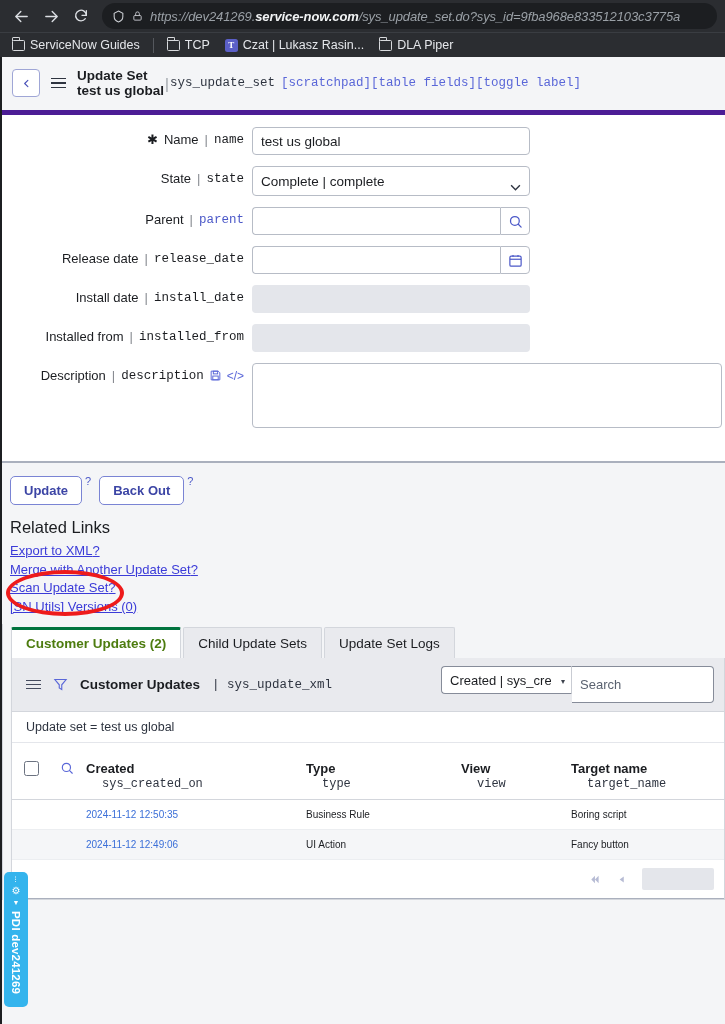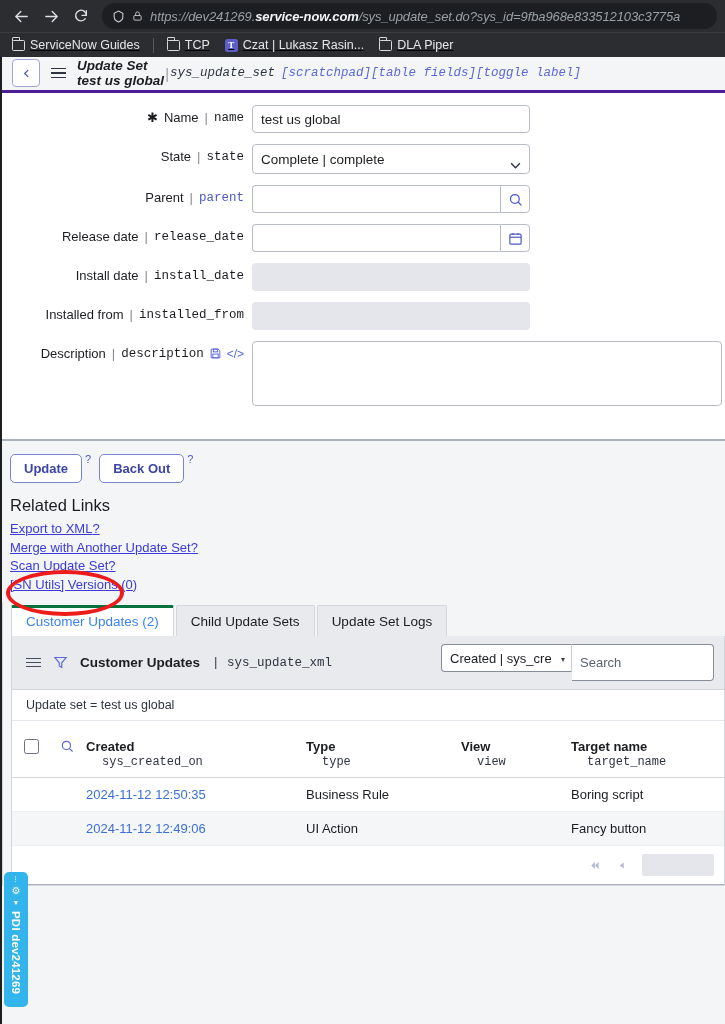--- a/index.html
+++ b/index.html
@@ -56,21 +56,20 @@
   .url-text .host { color: #f1f3f4; font-weight: bold; }
   .url-text .scheme { color: #9aa0a6; }
 
   .bookmarks-row {
     display: flex;
     align-items: center;
     height: 25px;
     padding: 0 6px;
     gap: 3px;
     border-top: 1px solid #3a3d42;
-    text-decoration: underline;
   }
   .bm {
     display: flex; align-items: center; gap: 5px;
     padding: 2px 6px;
     border-radius: 4px;
     color: #e4e6ea;
     font-size: 12.5px;
     white-space: nowrap;
   }
   .bm-sep { width: 1px; height: 15px; background: #55585e; margin: 0 4px; }
@@ -104,23 +103,22 @@
     overflow: hidden;
   }
 
   
   .sn-header {
     background: #f4f5f7;
     display: flex;
     align-items: center;
     padding: 9px 10px 10px 10px;
     gap: 10px;
-    border-bottom: 3px solid #4c1d95;
-    height: 36px;
-    font-style: italic;
+    border-bottom: 5px solid #4c1d95;
+    height: 58px;
   }
   .back-btn {
     width: 28px; height: 28px;
     border: 1px solid #9fa6d6;
     border-radius: 4px;
     background: #fff;
     display: flex; align-items: center; justify-content: center;
     color: #4850b8;
     flex: 0 0 auto;
   }
@@ -290,24 +288,24 @@
     border-bottom: none;
     font-size: 13.5px;
     color: #1b1d21;
     padding: 8px 14px 7px 14px;
     border-radius: 2px 2px 0 0;
     white-space: nowrap;
     margin-right: 2px;
   }
   .tab.active {
     background: #fff;
-    color: #3b82f6;
+    color: #4d7c0f;
     border-top: 3px solid #00733e;
     padding-top: 6px;
-    font-weight: normal;
+    font-weight: bold;
   }
   .list-panel { background: #fff; border: 1px solid #d3d6dc; border-top: none; }
 
   .list-toolbar {
     background: #e9eaee;
     display: flex; align-items: center;
     gap: 12px;
     padding: 8px 10px 8px 14px;
     border-bottom: 1px solid #d3d6dc;
   }
@@ -350,21 +348,21 @@
     border-bottom: 1px solid #d3d6dc;
     background: #fff;
     font-weight: bold;
   }
   th .th-tech {
     display: block; font-family: "Liberation Mono", monospace;
     font-size: 12px; font-weight: normal; color: #2e3440;
     padding-left: 16px; margin-top: 1px;
   }
   table.sn-list td {
-    padding: 9px 6px; font-size: 13px; color: #1b1d21;
+    padding: 9px 6px; font-size: 10px; color: #1b1d21;
     border-bottom: 1px solid #eceef1;
   }
   tr.alt td { background: #f5f6f8; }
   td.created a { color: #3b6fd8; text-decoration: none; }
   .chk {
     width: 15px; height: 15px; border: 1.5px solid #6b7280;
     border-radius: 2.5px; background: #fff; display: inline-block;
   }
   .col-chk { width: 42px; padding-left: 12px !important; }
   .col-mag { width: 26px; }

